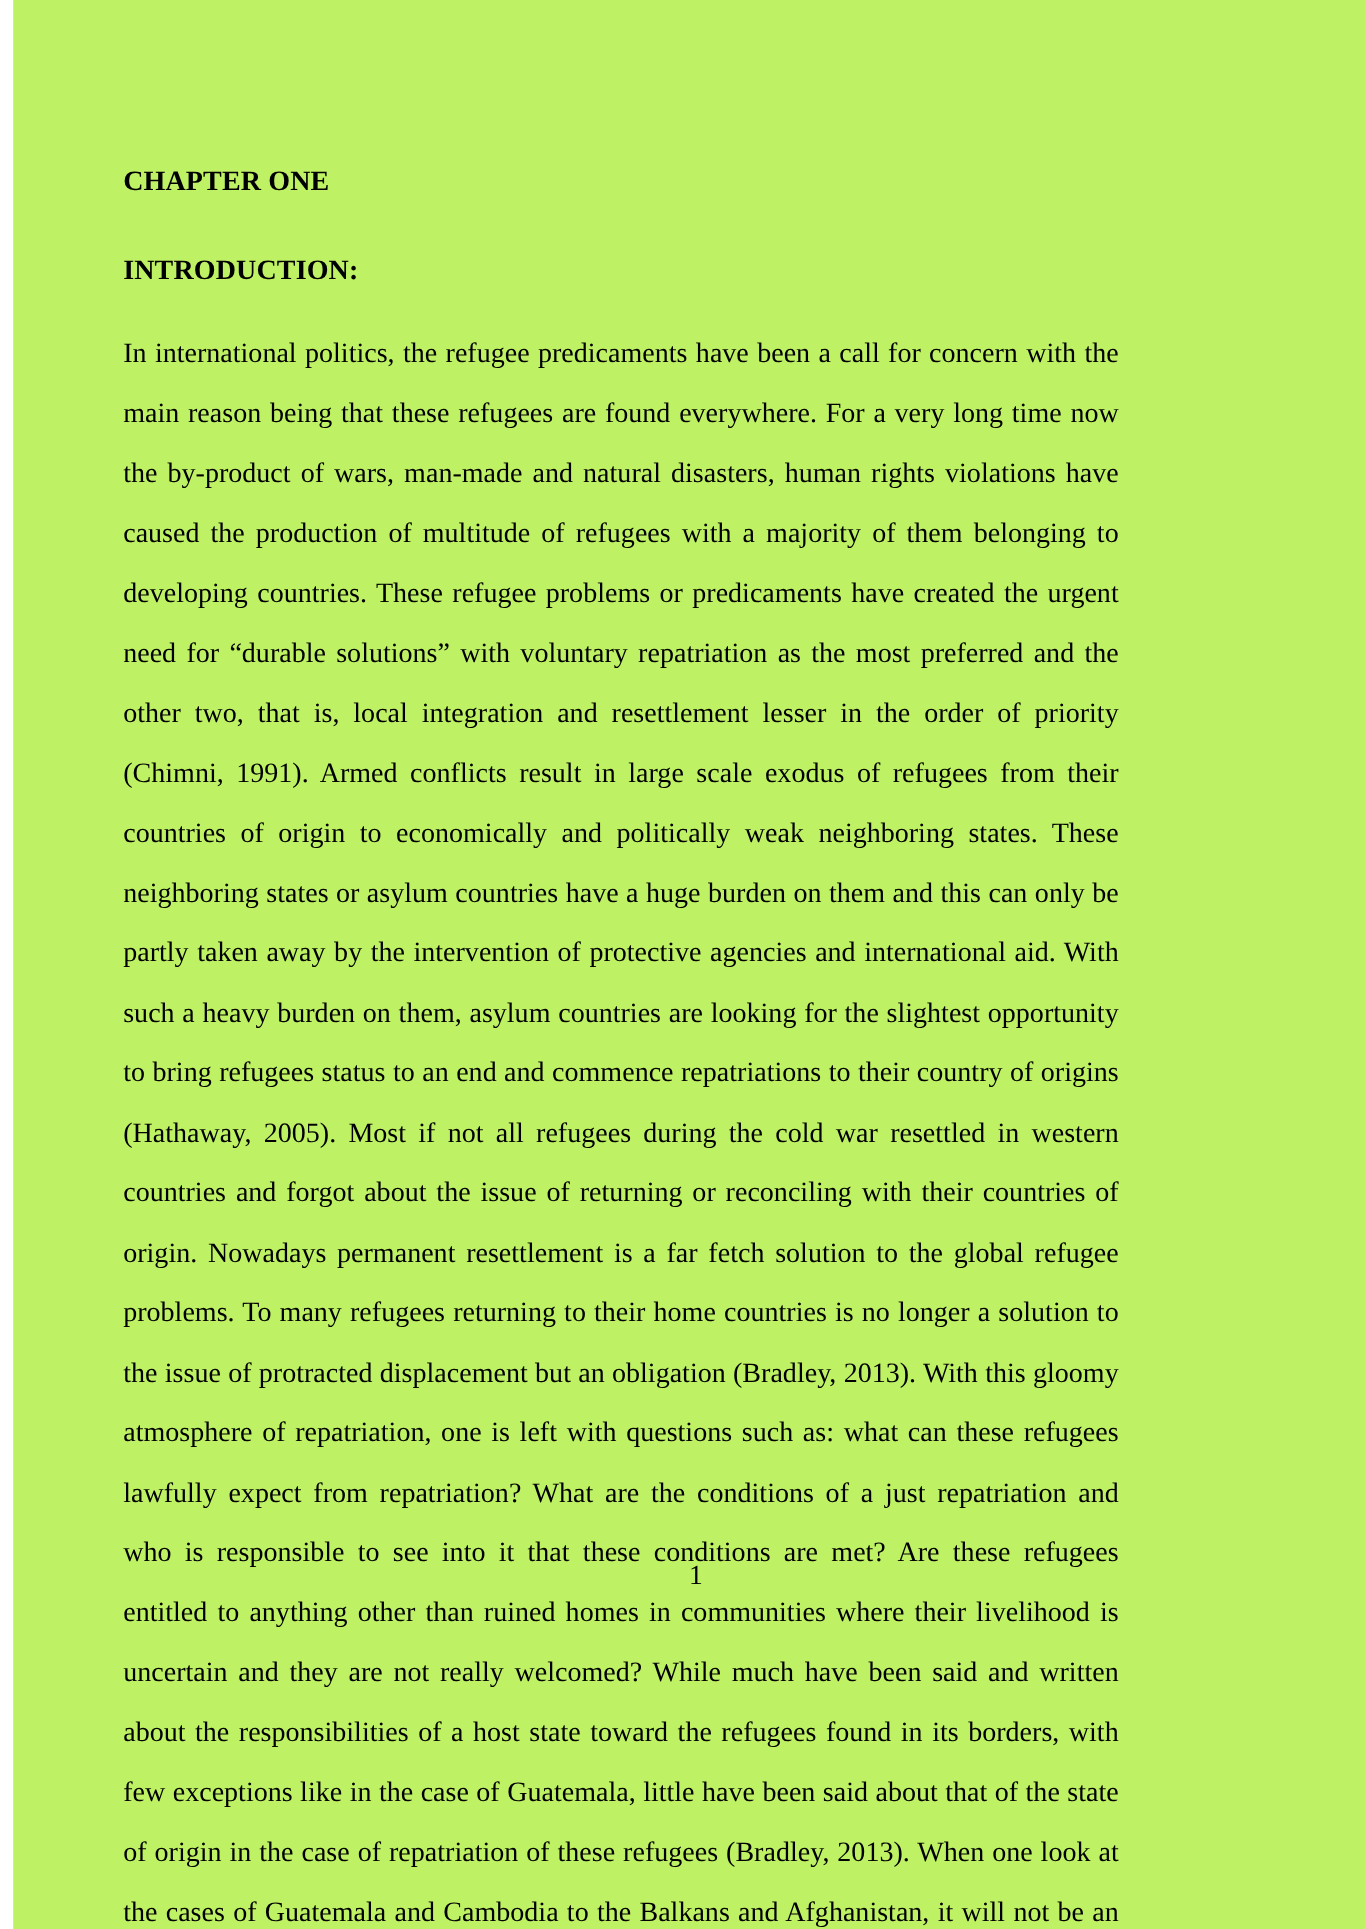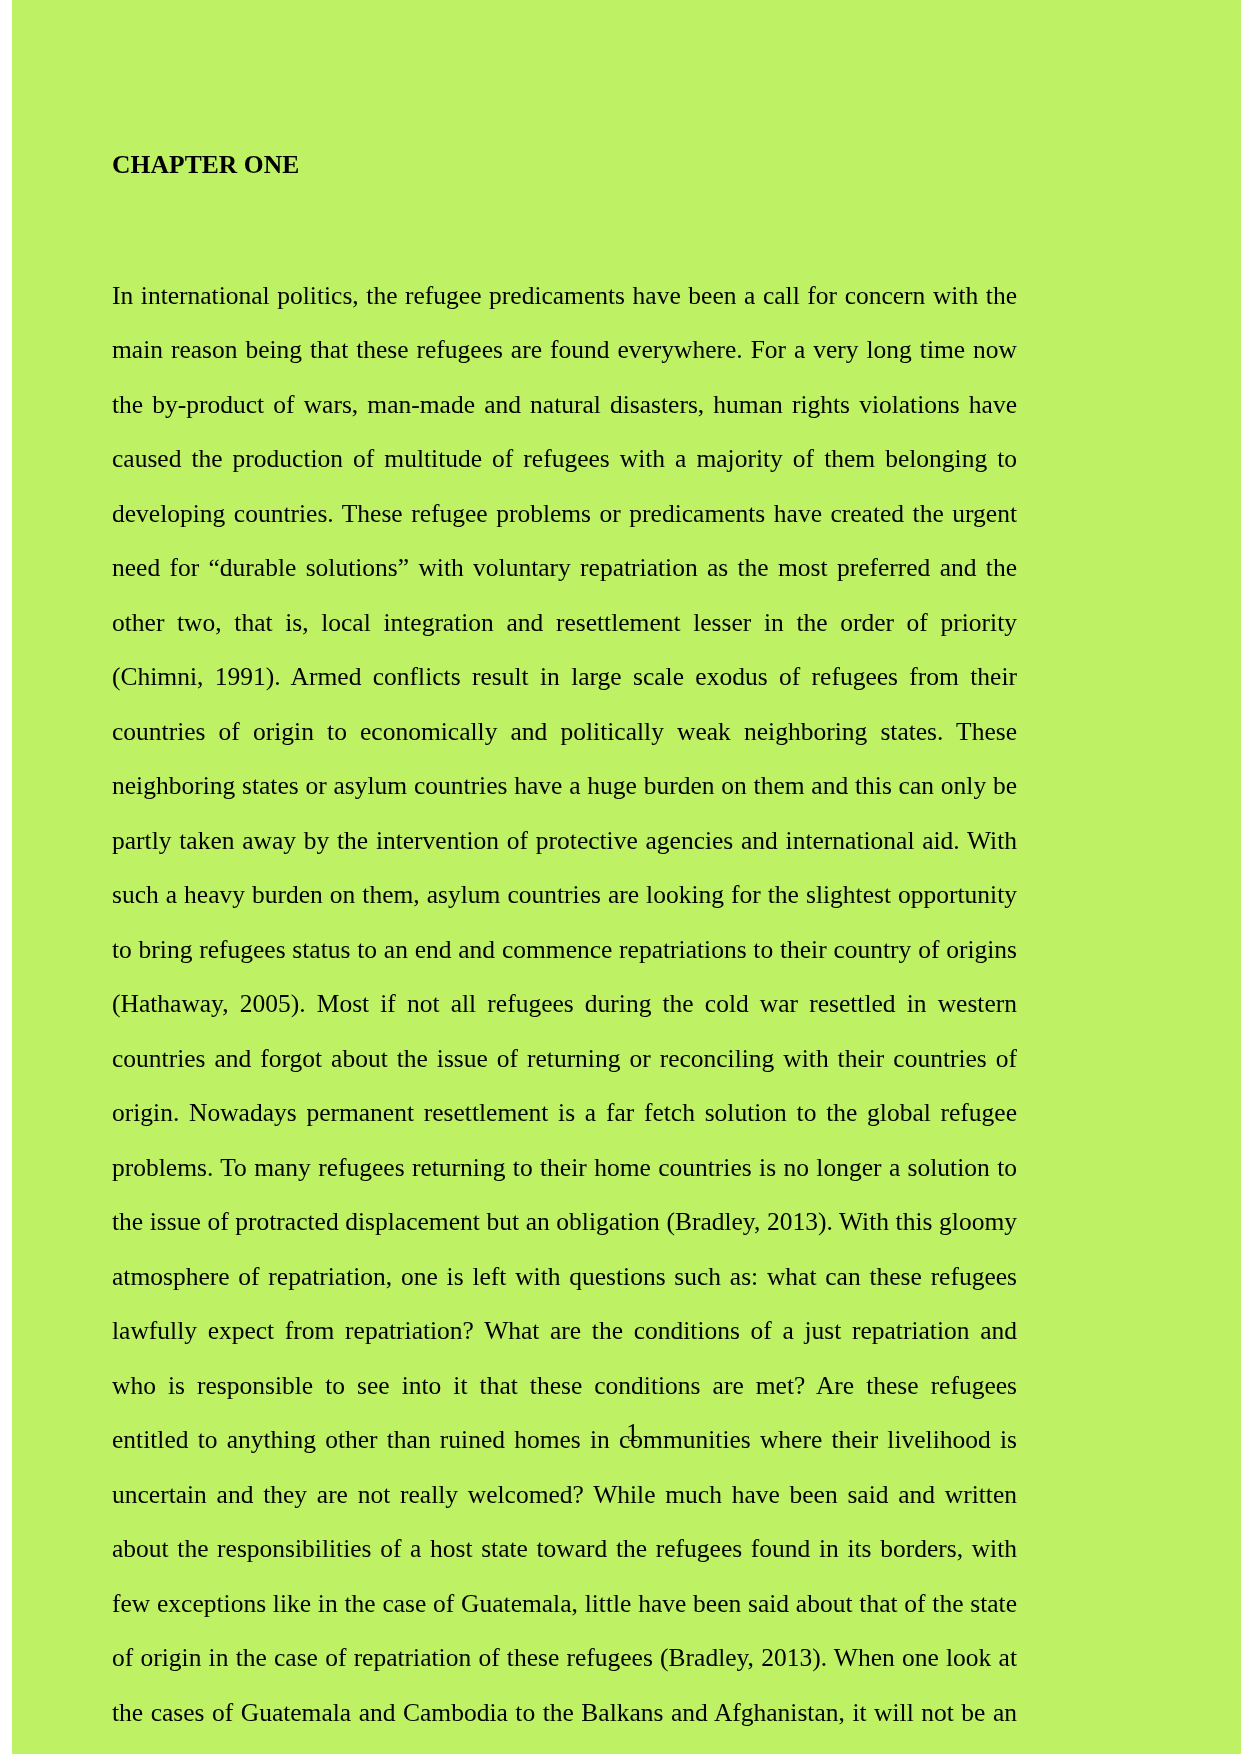--- a/index.html
+++ b/index.html
@@ -69,20 +69,21 @@
 <body>
 
 <div class="page">
 
   <div class="content">
 
     <h1 class="heading">CHAPTER ONE</h1>
 
     <div class="heading-gap"></div>
 
+    <h2 class="heading">INTRODUCTION:</h2>
 
     <div class="after-heading-gap"></div>
 
     <p class="para">In international politics, the refugee predicaments have been a call for concern with the main reason being that these refugees are found everywhere. For a very long time now the by-product of wars, man-made and natural disasters, human rights violations have caused the production of multitude of refugees with a majority of them belonging to developing countries. These refugee problems or predicaments have created the urgent need for “durable solutions” with voluntary repatriation as the most preferred and the other two, that is, local integration and resettlement lesser in the order of priority (Chimni, 1991). Armed conflicts result in large scale exodus of refugees from their countries of origin to economically and politically weak neighboring states. These neighboring states or asylum countries have a huge burden on them and this can only be partly taken away by the intervention of protective agencies and international aid. With such a heavy burden on them, asylum countries are looking for the slightest opportunity to bring refugees status to an end and commence repatriations to their country of origins (Hathaway, 2005). Most if not all refugees during the cold war resettled in western countries and forgot about the issue of returning or reconciling with their countries of origin. Nowadays permanent resettlement is a far fetch solution to the global refugee problems. To many refugees returning to their home countries is no longer a solution to the issue of protracted displacement but an obligation (Bradley, 2013). With this gloomy atmosphere of repatriation, one is left with questions such as: what can these refugees lawfully expect from repatriation? What are the conditions of a just repatriation and who is responsible to see into it that these conditions are met? Are these refugees entitled to anything other than ruined homes in communities where their livelihood is uncertain and they are not really welcomed? While much have been said and written about the responsibilities of a host state toward the refugees found in its borders, with few exceptions like in the case of Guatemala, little have been said about that of the state of origin in the case of repatriation of these refugees (Bradley, 2013). When one look at the cases of Guatemala and Cambodia to the Balkans and Afghanistan, it will not be an exaggeration to say that identifying the responsibilities of the states of origin to these returned refugees and seeing into it that these responsibilities are carried out, is part of a safe and sustainable repatriation and peace building process and all these will entail a stable political future.</p>
 
   </div>
 
   <div class="pageno">1</div>
 
 </div>

